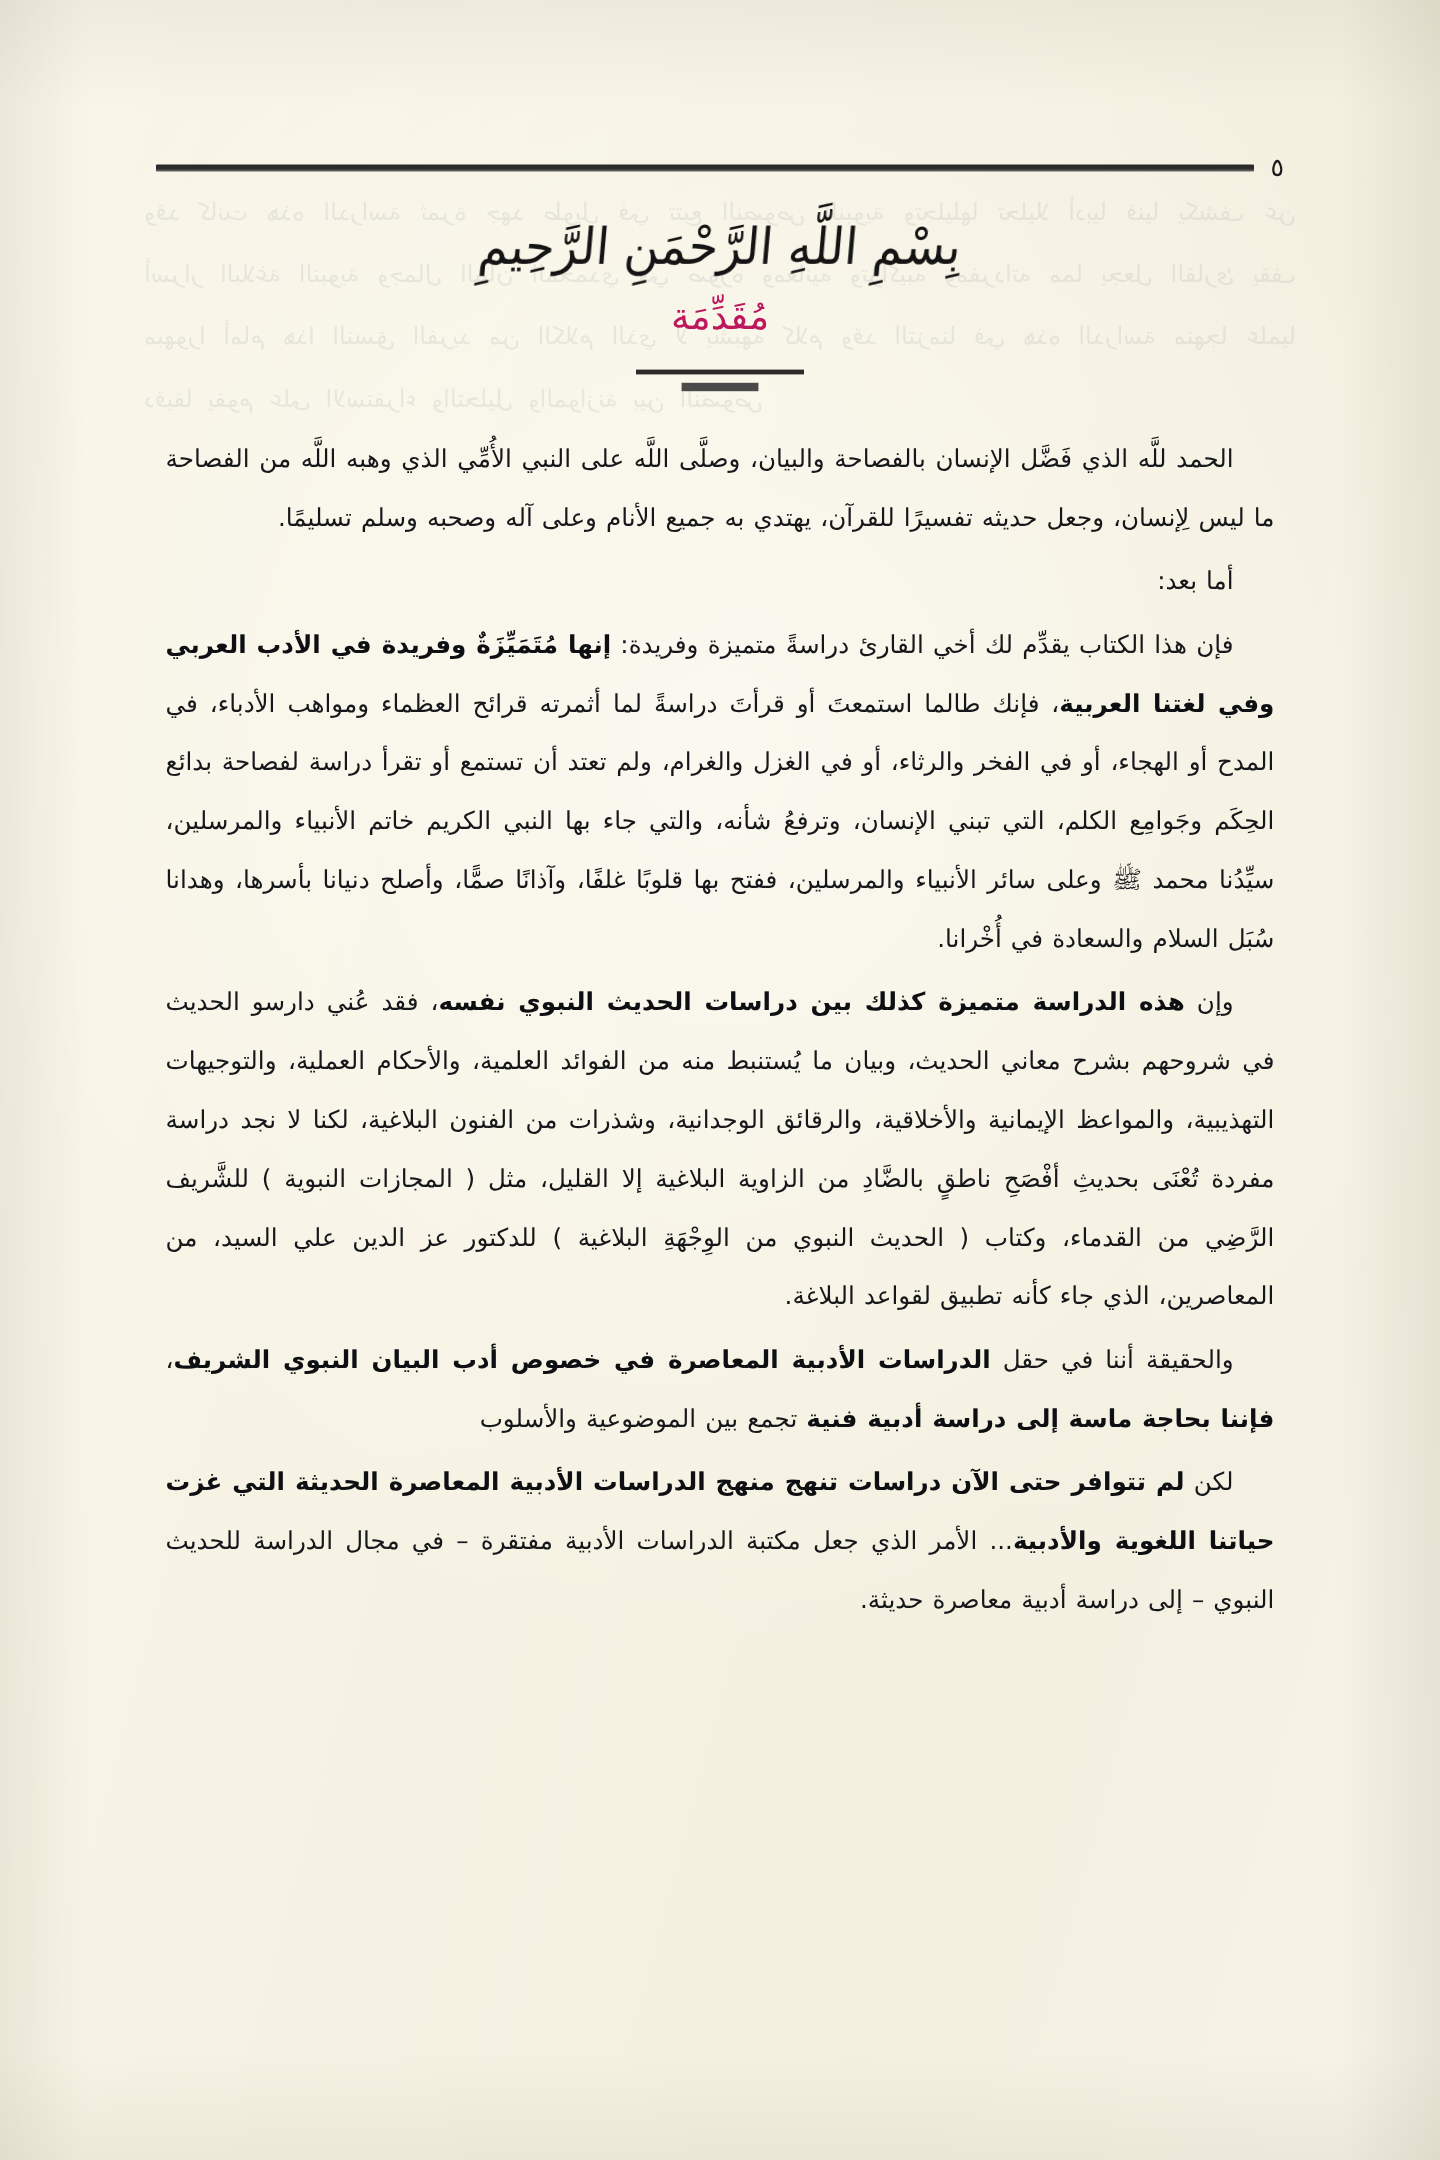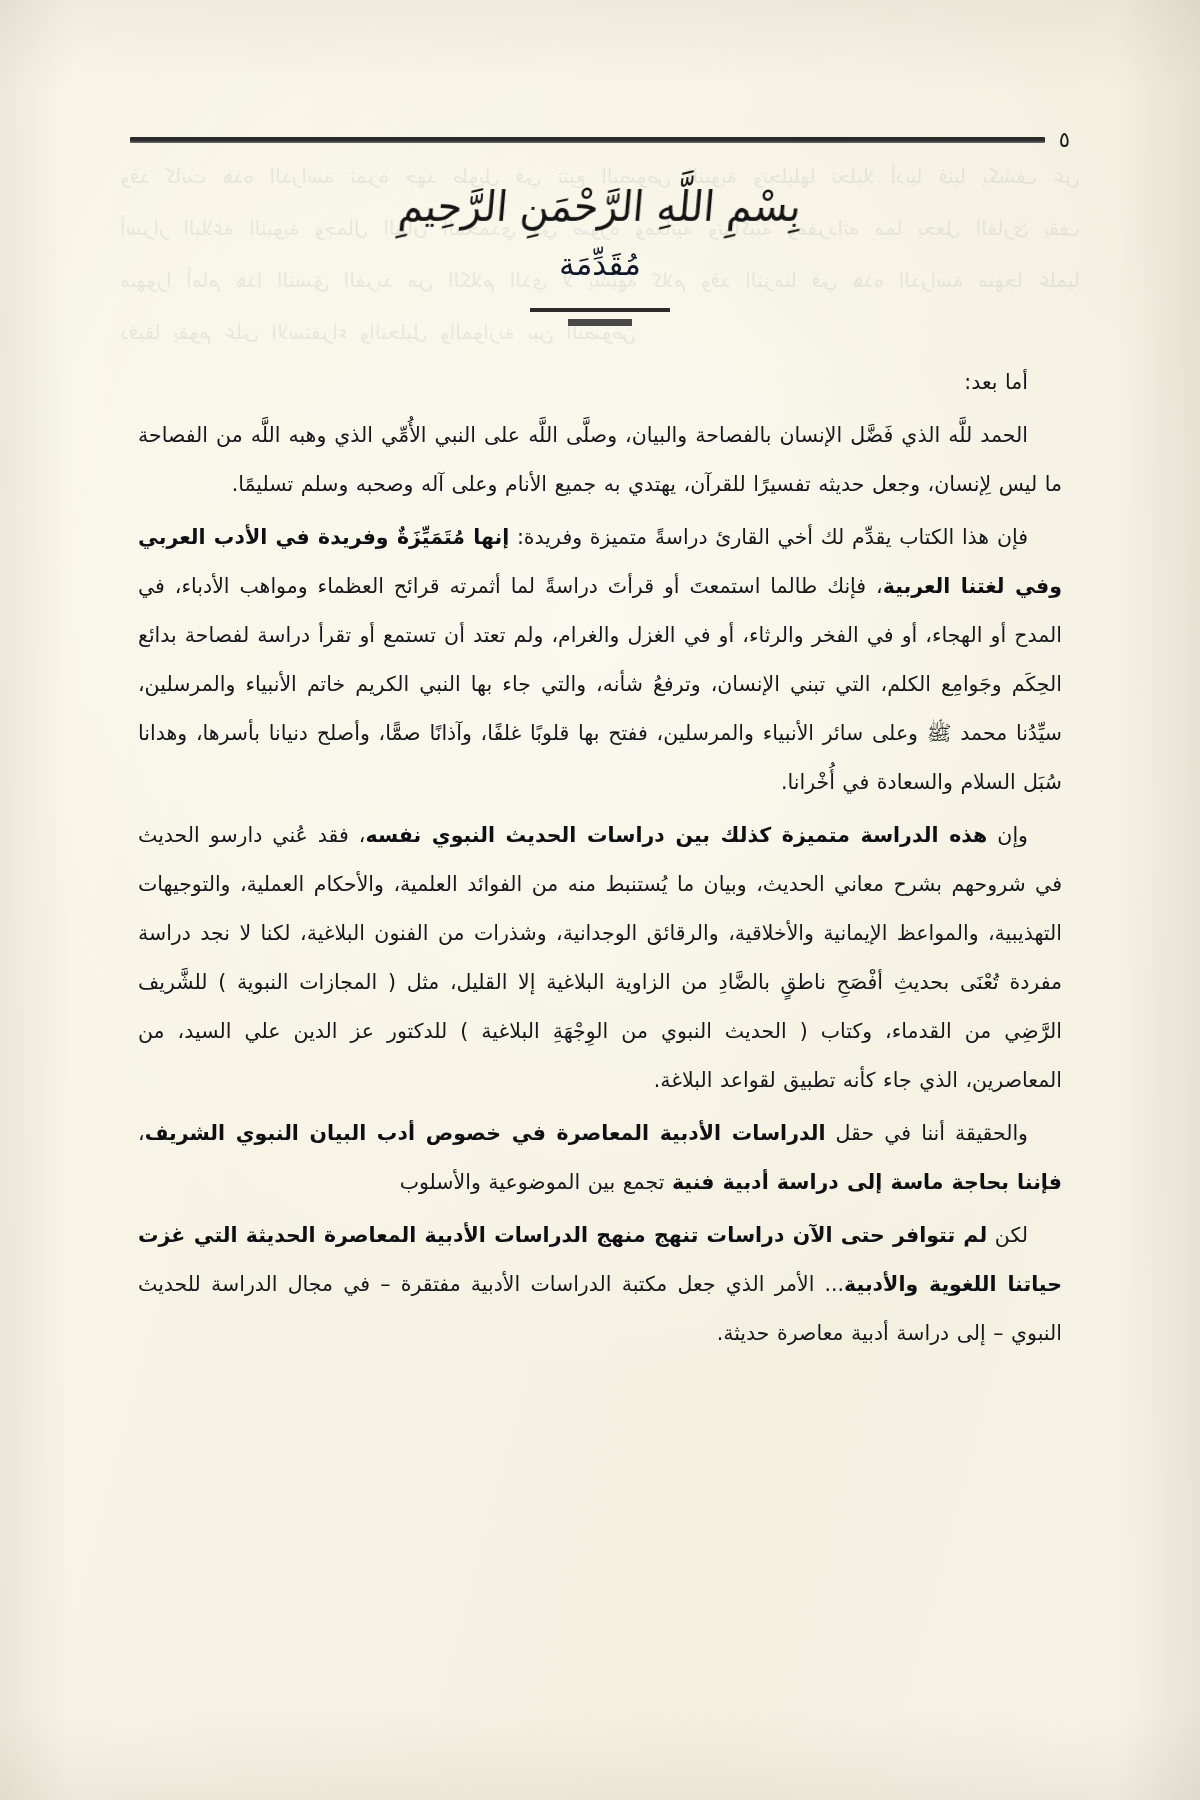--- a/index.html
+++ b/index.html
@@ -108,21 +108,21 @@
   
   .section-title-wrap {
     position: absolute;
     left: 0; right: 0;
     top: 246px;
     text-align: center;
   }
   .section-title {
     display: inline-block;
     font-size: 31px;
-    color: #0f172a;
+    color: #be185d;
     letter-spacing: 4px;
     direction: rtl;
     font-family: "DejaVu Sans", "Liberation Sans", sans-serif;
   }
   .title-rules {
     position: absolute;
     left: 0; right: 0;
     top: 308px;
     text-align: center;
   }
@@ -193,21 +193,21 @@
 
   <div class="section-title-wrap">
     <span class="section-title ink">مُقَدِّمَة</span>
   </div>
   <div class="title-rules">
     <span class="r1"></span>
     <span class="r2"></span>
   </div>
 
   <div class="body ink" id="body-text">
+      <p><span>الحمد للَّه الذي فَضَّل الإنسان بالفصاحة والبيان، وصلَّى اللَّه على النبي الأُمِّي الذي وهبه اللَّه من الفصاحة ما ليس لِإنسان، وجعل حديثه تفسيرًا للقرآن، يهتدي به جميع الأنام وعلى آله وصحبه وسلم تسليمًا.</span></p>
       <p><span>أما بعد:</span></p>
-      <p><span>الحمد للَّه الذي فَضَّل الإنسان بالفصاحة والبيان، وصلَّى اللَّه على النبي الأُمِّي الذي وهبه اللَّه من الفصاحة ما ليس لِإنسان، وجعل حديثه تفسيرًا للقرآن، يهتدي به جميع الأنام وعلى آله وصحبه وسلم تسليمًا.</span></p>
       <p><span>فإن هذا الكتاب يقدِّم لك أخي القارئ دراسةً متميزة وفريدة: </span><b>إنها مُتَمَيِّزَةٌ وفريدة في الأدب العربي وفي لغتنا العربية</b><span>، فإنك طالما استمعتَ أو قرأتَ دراسةً لما أثمرته قرائح العظماء ومواهب الأدباء، في المدح أو الهجاء، أو في الفخر والرثاء، أو في الغزل والغرام، ولم تعتد أن تستمع أو تقرأ دراسة لفصاحة بدائع الحِكَم وجَوامِع الكلم، التي تبني الإنسان، وترفعُ شأنه، والتي جاء بها النبي الكريم خاتم الأنبياء والمرسلين، سيِّدُنا محمد ﷺ وعلى سائر الأنبياء والمرسلين، ففتح بها قلوبًا غلفًا، وآذانًا صمًّا، وأصلح دنيانا بأسرها، وهدانا سُبَل السلام والسعادة في أُخْرانا.</span></p>
       <p><span>وإن </span><b>هذه الدراسة متميزة كذلك بين دراسات الحديث النبوي نفسه</b><span>، فقد عُني دارسو الحديث في شروحهم بشرح معاني الحديث، وبيان ما يُستنبط منه من الفوائد العلمية، والأحكام العملية، والتوجيهات التهذيبية، والمواعظ الإيمانية والأخلاقية، والرقائق الوجدانية، وشذرات من الفنون البلاغية، لكنا لا نجد دراسة مفردة تُعْنَى بحديثِ أفْصَحِ ناطقٍ بالضَّادِ من الزاوية البلاغية إلا القليل، مثل ( المجازات النبوية ) للشَّريف الرَّضِي من القدماء، وكتاب ( الحديث النبوي من الوِجْهَةِ البلاغية ) للدكتور عز الدين علي السيد، من المعاصرين، الذي جاء كأنه تطبيق لقواعد البلاغة.</span></p>
       <p><span>والحقيقة أننا في حقل </span><b>الدراسات الأدبية المعاصرة في خصوص أدب البيان النبوي الشريف</b><span>، </span><b>فإننا بحاجة ماسة إلى دراسة أدبية فنية</b><span> تجمع بين الموضوعية والأسلوب</span></p>
       <p><span>لكن </span><b>لم تتوافر حتى الآن دراسات تنهج منهج الدراسات الأدبية المعاصرة الحديثة التي غزت حياتنا اللغوية والأدبية</b><span>... الأمر الذي جعل مكتبة الدراسات الأدبية مفتقرة – في مجال الدراسة للحديث النبوي – إلى دراسة أدبية معاصرة حديثة.</span></p>
     </div>
 
 </div>
 
 </body></html>

